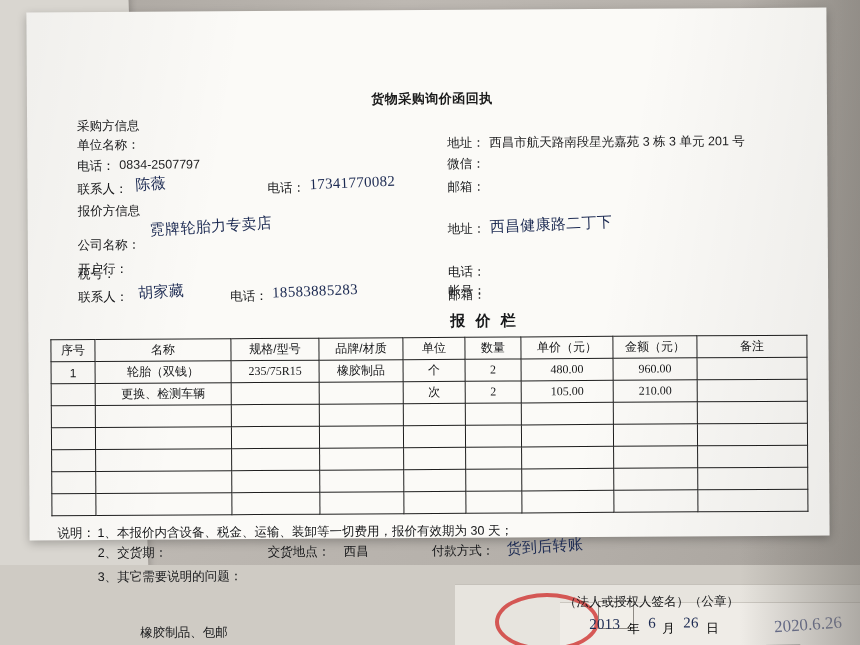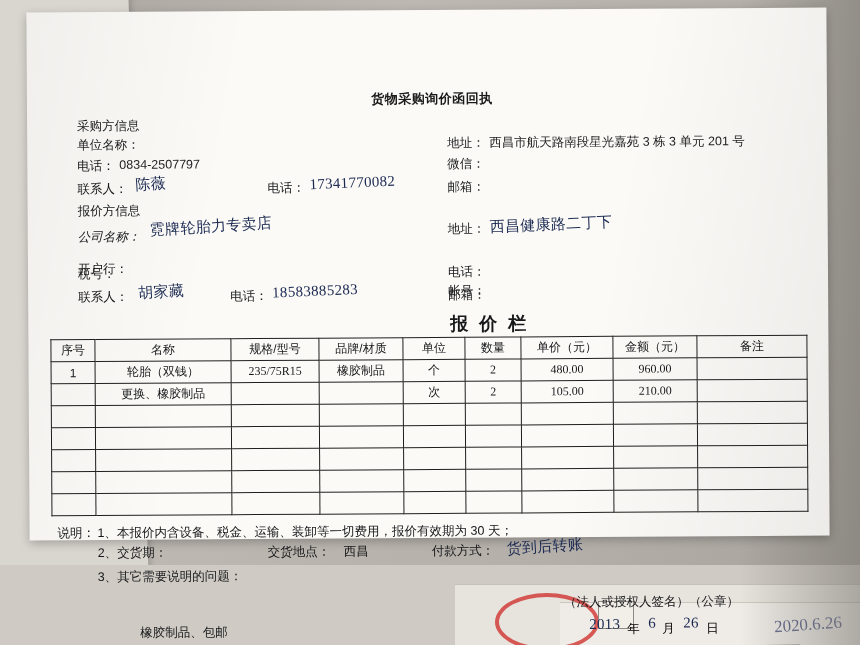--- a/index.html
+++ b/index.html
@@ -229,21 +229,21 @@
         <span class="hand tilt abs" style="left:58px; top:-2px;">陈薇</span>
         <span class="lbl abs" style="left:190px; top:4px;">电话：</span>
         <span class="hand tilt2 abs" style="left:232px; top:-1px;">17341770082</span>
         <span class="lbl abs" style="left:370px; top:4px;">邮箱：</span>
         <span class="printed abs" style="left:412px; top:4px;"></span>
       </div>
 
       <div class="sec-label" style="margin-left:28px; margin-top:2px;">报价方信息</div>
 
       <div class="field-row" style="margin-left:28px; height:23px;">
-        <span class="lbl abs" style="left:0; top:9px;font-style:italic;">公司名称：</span>
+        <span class="lbl abs" style="left:0; top:17px;">公司名称：</span>
         <span class="hand tilt abs" style="left:72px; top:-2px;">霓牌轮胎力专卖店</span>
         <span class="lbl abs" style="left:370px; top:3px;">地址：</span>
         <span class="hand tilt2 abs" style="left:412px; top:-2px;">西昌健康路二丁下</span>
       </div>
 
       <div class="field-row" style="margin-left:28px;">
         <span class="lbl abs" style="left:0; top:18px;">开户行：</span>
         <span class="printed abs" style="left:60px; top:2px;"></span>
         <span class="lbl abs" style="left:370px; top:2px;margin-top:40px;">帐号：</span>
         <span class="printed abs" style="left:412px; top:2px;"></span>
@@ -259,21 +259,21 @@
       <div class="field-row" style="margin-left:28px; height:24px;">
         <span class="lbl abs" style="left:0; top:4px;">联系人：</span>
         <span class="hand tilt abs" style="left:60px; top:-2px;">胡家藏</span>
         <span class="lbl abs" style="left:152px; top:4px;">电话：</span>
         <span class="hand tilt2 abs" style="left:194px; top:-1px;">18583885283</span>
         <span class="lbl abs" style="left:370px; top:4px;">邮箱：</span>
         <span class="printed abs" style="left:412px; top:4px;"></span>
       </div>
 
       <div style="position:relative; height:22px; margin-top:2px;">
-        <span class="abs" style="left:400px; top:3px; font-size:18px; font-weight:bold; letter-spacing:3px; color:#17181a;">报 价 栏</span>
+        <span class="abs" style="left:400px; top:3px; font-size:15px; font-weight:bold; letter-spacing:3px; color:#17181a;">报 价 栏</span>
       </div>
 
       <table class="quote">
         <colgroup>
           <col style="width:44px">
             <col style="width:136px">
             <col style="width:88px">
             <col style="width:84px">
           <col style="width:62px">
             <col style="width:56px">
@@ -299,21 +299,21 @@
           <td class="cell-hand">235/75R15</td>
           <td class="cell-hand">橡胶制品</td>
           <td class="cell-hand">个</td>
           <td class="cell-hand">2</td>
           <td class="cell-hand">480.00</td>
           <td class="cell-hand">960.00</td>
           <td></td>
         </tr>
         <tr>
           <td></td>
-          <td class="cell-hand">更换、橡胶制品</td>
+          <td class="cell-hand">更换、检测车辆</td>
           <td class="cell-hand"></td>
           <td class="cell-hand"></td>
           <td class="cell-hand">次</td>
           <td class="cell-hand">2</td>
           <td class="cell-hand">105.00</td>
           <td class="cell-hand">210.00</td>
           <td></td>
         </tr>
         <tr>
           <td></td>

